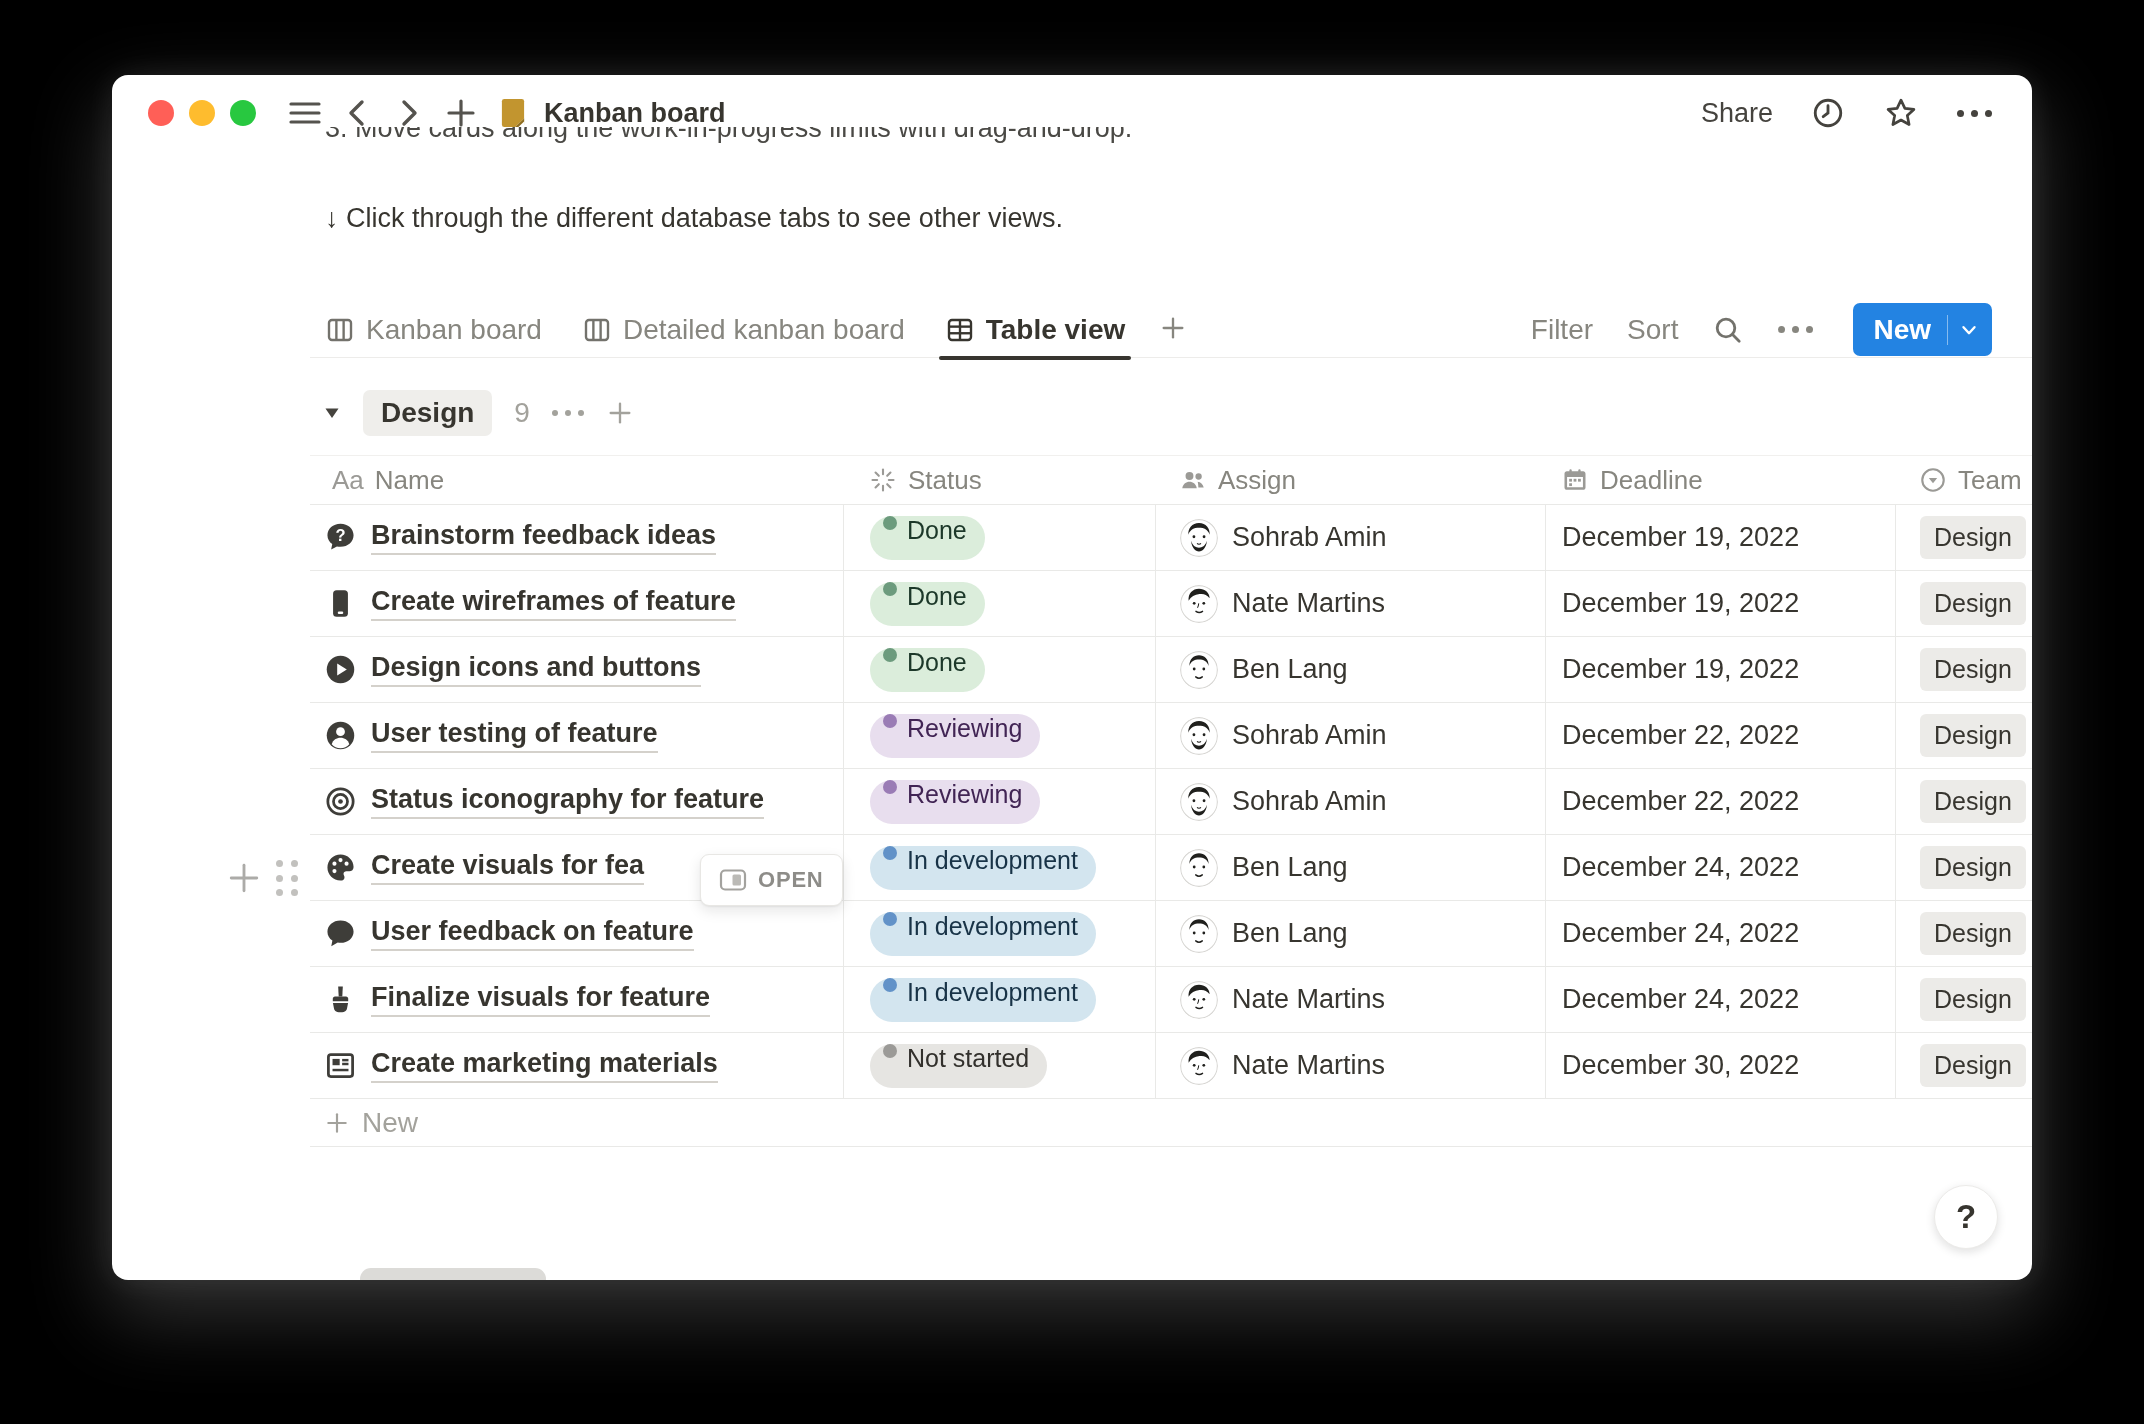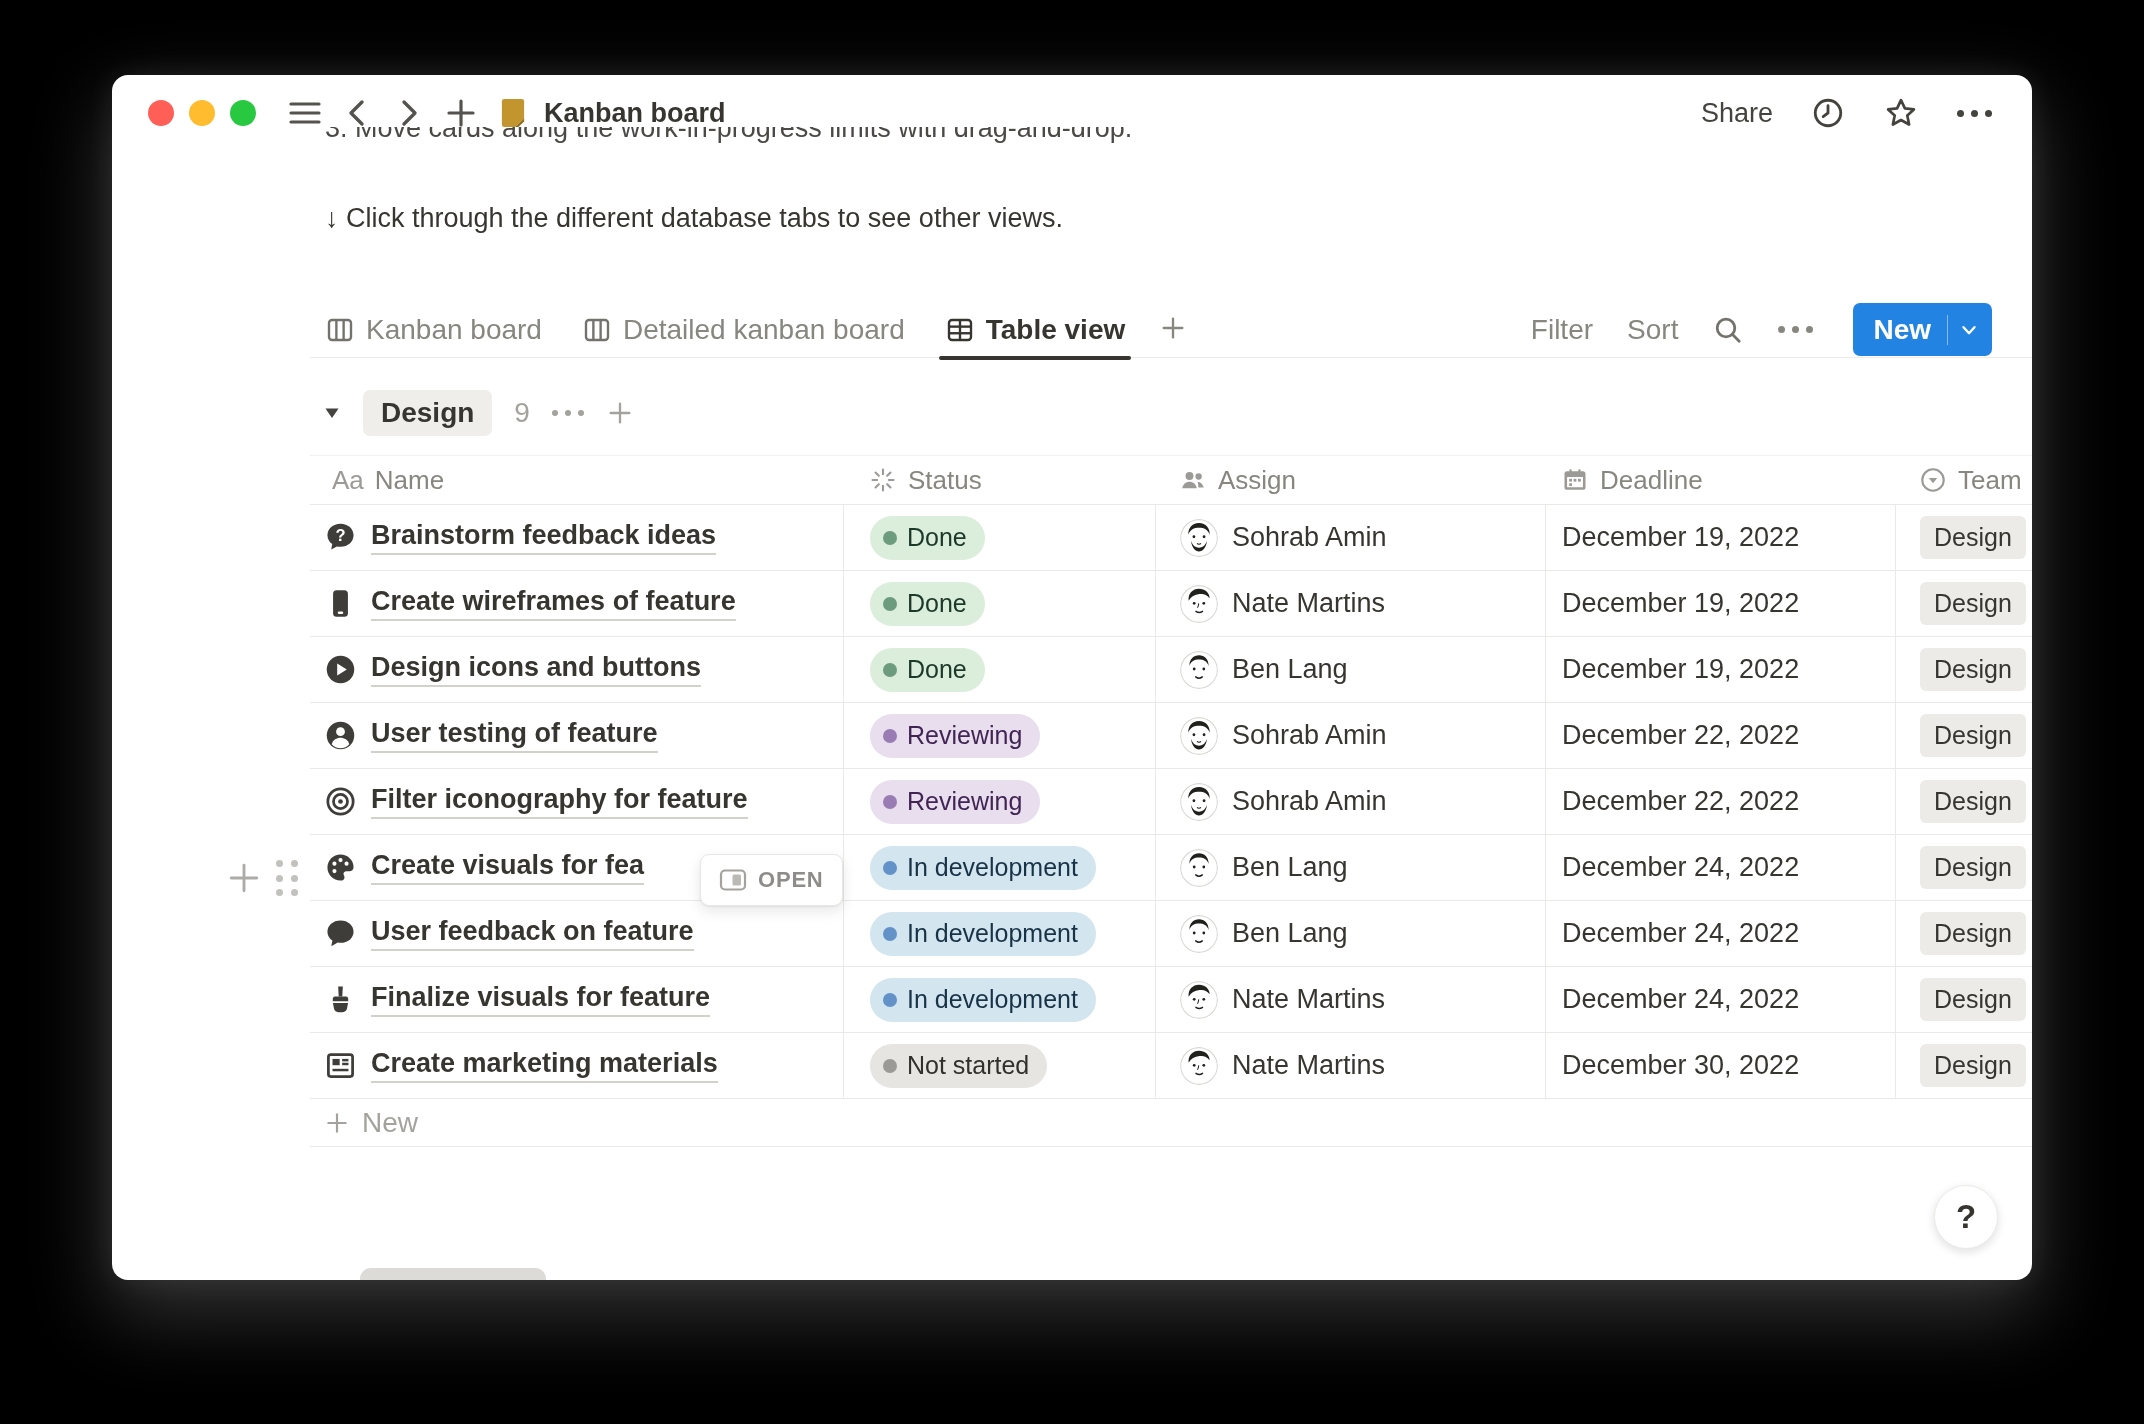--- a/index.html
+++ b/index.html
@@ -64,21 +64,21 @@
   .col-status { width:312px; padding-left:26px; }
   .col-assign { width:390px; padding-left:24px; }
   .col-deadline { width:350px; padding-left:16px; }
   .col-team { flex:1; padding-left:24px; }
   .t-row { display:flex; height:66px; border-bottom:1px solid #E9E9E7; }
   .cell { display:flex; align-items:center; }
   .t-row .col-status, .t-row .col-assign, .t-row .col-deadline, .t-row .col-team { border-left:1px solid #E9E9E7; }
   .row-icon { width:33px; height:33px; display:flex; margin-right:14px; flex:none; }
   .row-icon svg { width:33px; height:33px; }
   .task-name { font-size:27px; font-weight:bold; color:#37352F; border-bottom:2px solid #D4D1CB; padding-bottom:2px; white-space:nowrap; }
-  .pill { display:inline-flex; align-items:center; gap:10px; height:44px; padding:0 18px 0 13px; border-radius:22px; font-size:25px; white-space:nowrap; }
+  .pill { display:inline-flex; align-items:flex-start; gap:10px; height:44px; padding:0 18px 0 13px; border-radius:22px; font-size:25px; white-space:nowrap; }
   .pill .dot { width:14px; height:14px; border-radius:50%; flex:none; }
   .avatar { width:38px; height:38px; border-radius:50%; overflow:hidden; flex:none; }
   .avatar svg { width:38px; height:38px; display:block; }
   .assignee { font-size:27px; color:#37352F; margin-left:14px; white-space:nowrap; }
   .date { font-size:27px; color:#37352F; white-space:nowrap; }
   .team-tag { background:#ECEBE8; border-radius:6px; padding:7px 14px; font-size:25px; color:#37352F; }
   .t-new { display:flex; align-items:center; height:48px; border-bottom:1px solid #E9E9E7; color:#A3A29C; gap:12px; padding-left:14px; font-size:28px; }
   .t-new .tool-icon { color:#A3A29C; }
   
   .open-btn { position:absolute; left:588px; top:779px; height:52px; display:flex; align-items:center; gap:11px;
@@ -466,21 +466,21 @@
 
     <div class="t-row">
       <div class="cell col-name">
         <span class="row-icon">
               <svg viewBox="0 0 24 24">
                 <circle cx="12" cy="12" r="9.2" fill="none" stroke="#3E3D39" stroke-width="2"></circle>
                 <circle cx="12" cy="12" r="5.1" fill="none" stroke="#3E3D39" stroke-width="2"></circle>
                 <circle cx="12" cy="12" r="1.7" fill="#3E3D39"></circle>
               </svg>
             </span>
-        <span class="task-name">Filter iconography for feature</span>
+        <span class="task-name">Status iconography for feature</span>
       </div>
       <div class="cell col-status">
         <span class="pill" style="background: rgb(232, 222, 238); color: rgb(65, 36, 84);">
           <span class="dot" style="background: rgb(154, 124, 181);"></span>
           <span class="pill-label">Reviewing</span>
         </span>
       </div>
       <div class="cell col-assign">
         <span class="avatar">
               <svg viewBox="0 0 30 30">

